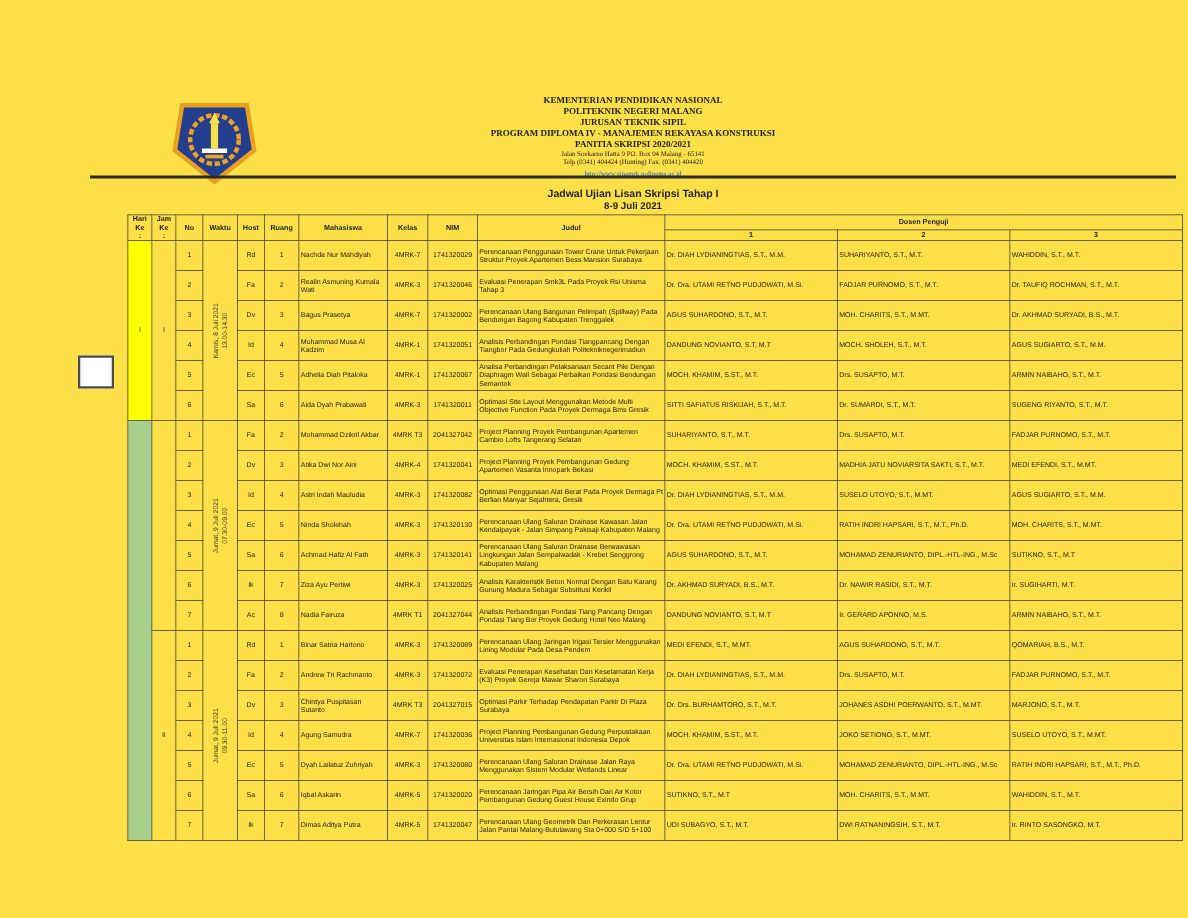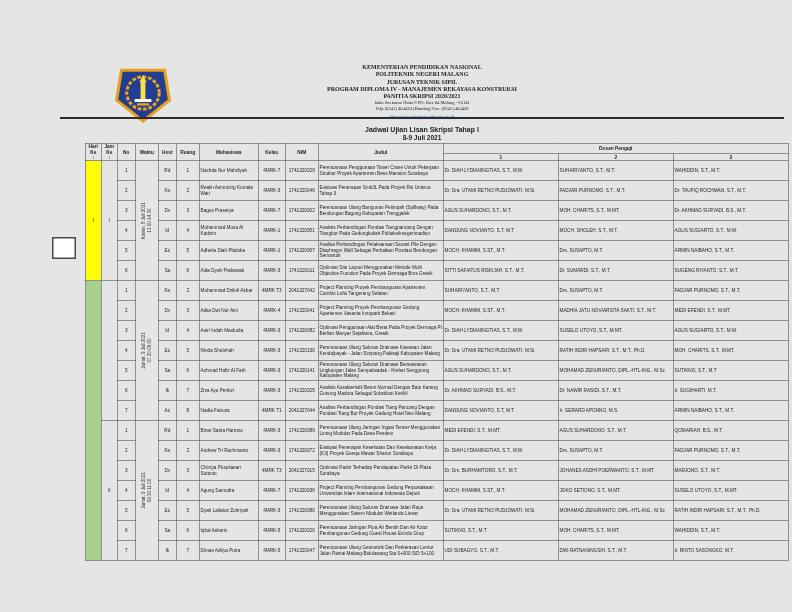--- a/index.html
+++ b/index.html
@@ -1,16 +1,16 @@
 <!DOCTYPE html>
 <html><head>
 <meta charset="utf-8">
 <style>
   html,body{margin:0;padding:0;background:#fff;}
-  .page{position:relative;width:792px;height:612px;overflow:hidden;background:#e5e5e5;}
+  .page{position:relative;width:792px;height:612px;overflow:hidden;background:#fde047;}
   .scale-wrap{position:absolute;top:0;left:0;width:1584px;height:1224px;
     transform:scale(0.5);transform-origin:0 0;
     font-family:"Liberation Sans",sans-serif;color:#222;}
 
   .letterhead{position:absolute;top:126px;left:120px;right:16px;text-align:center;
     font-family:"Liberation Serif",serif;}
   .lh-line{font-size:12px;font-weight:bold;line-height:14.8px;}
   .lh-addr{font-size:9.2px;line-height:11px;}
   .lh-web a{font-size:9.2px;line-height:11px;color:#0563c1;text-decoration:underline;}
   .divider{position:absolute;left:120px;right:16px;top:234px;border-top:4px solid #2b2b2b;}

